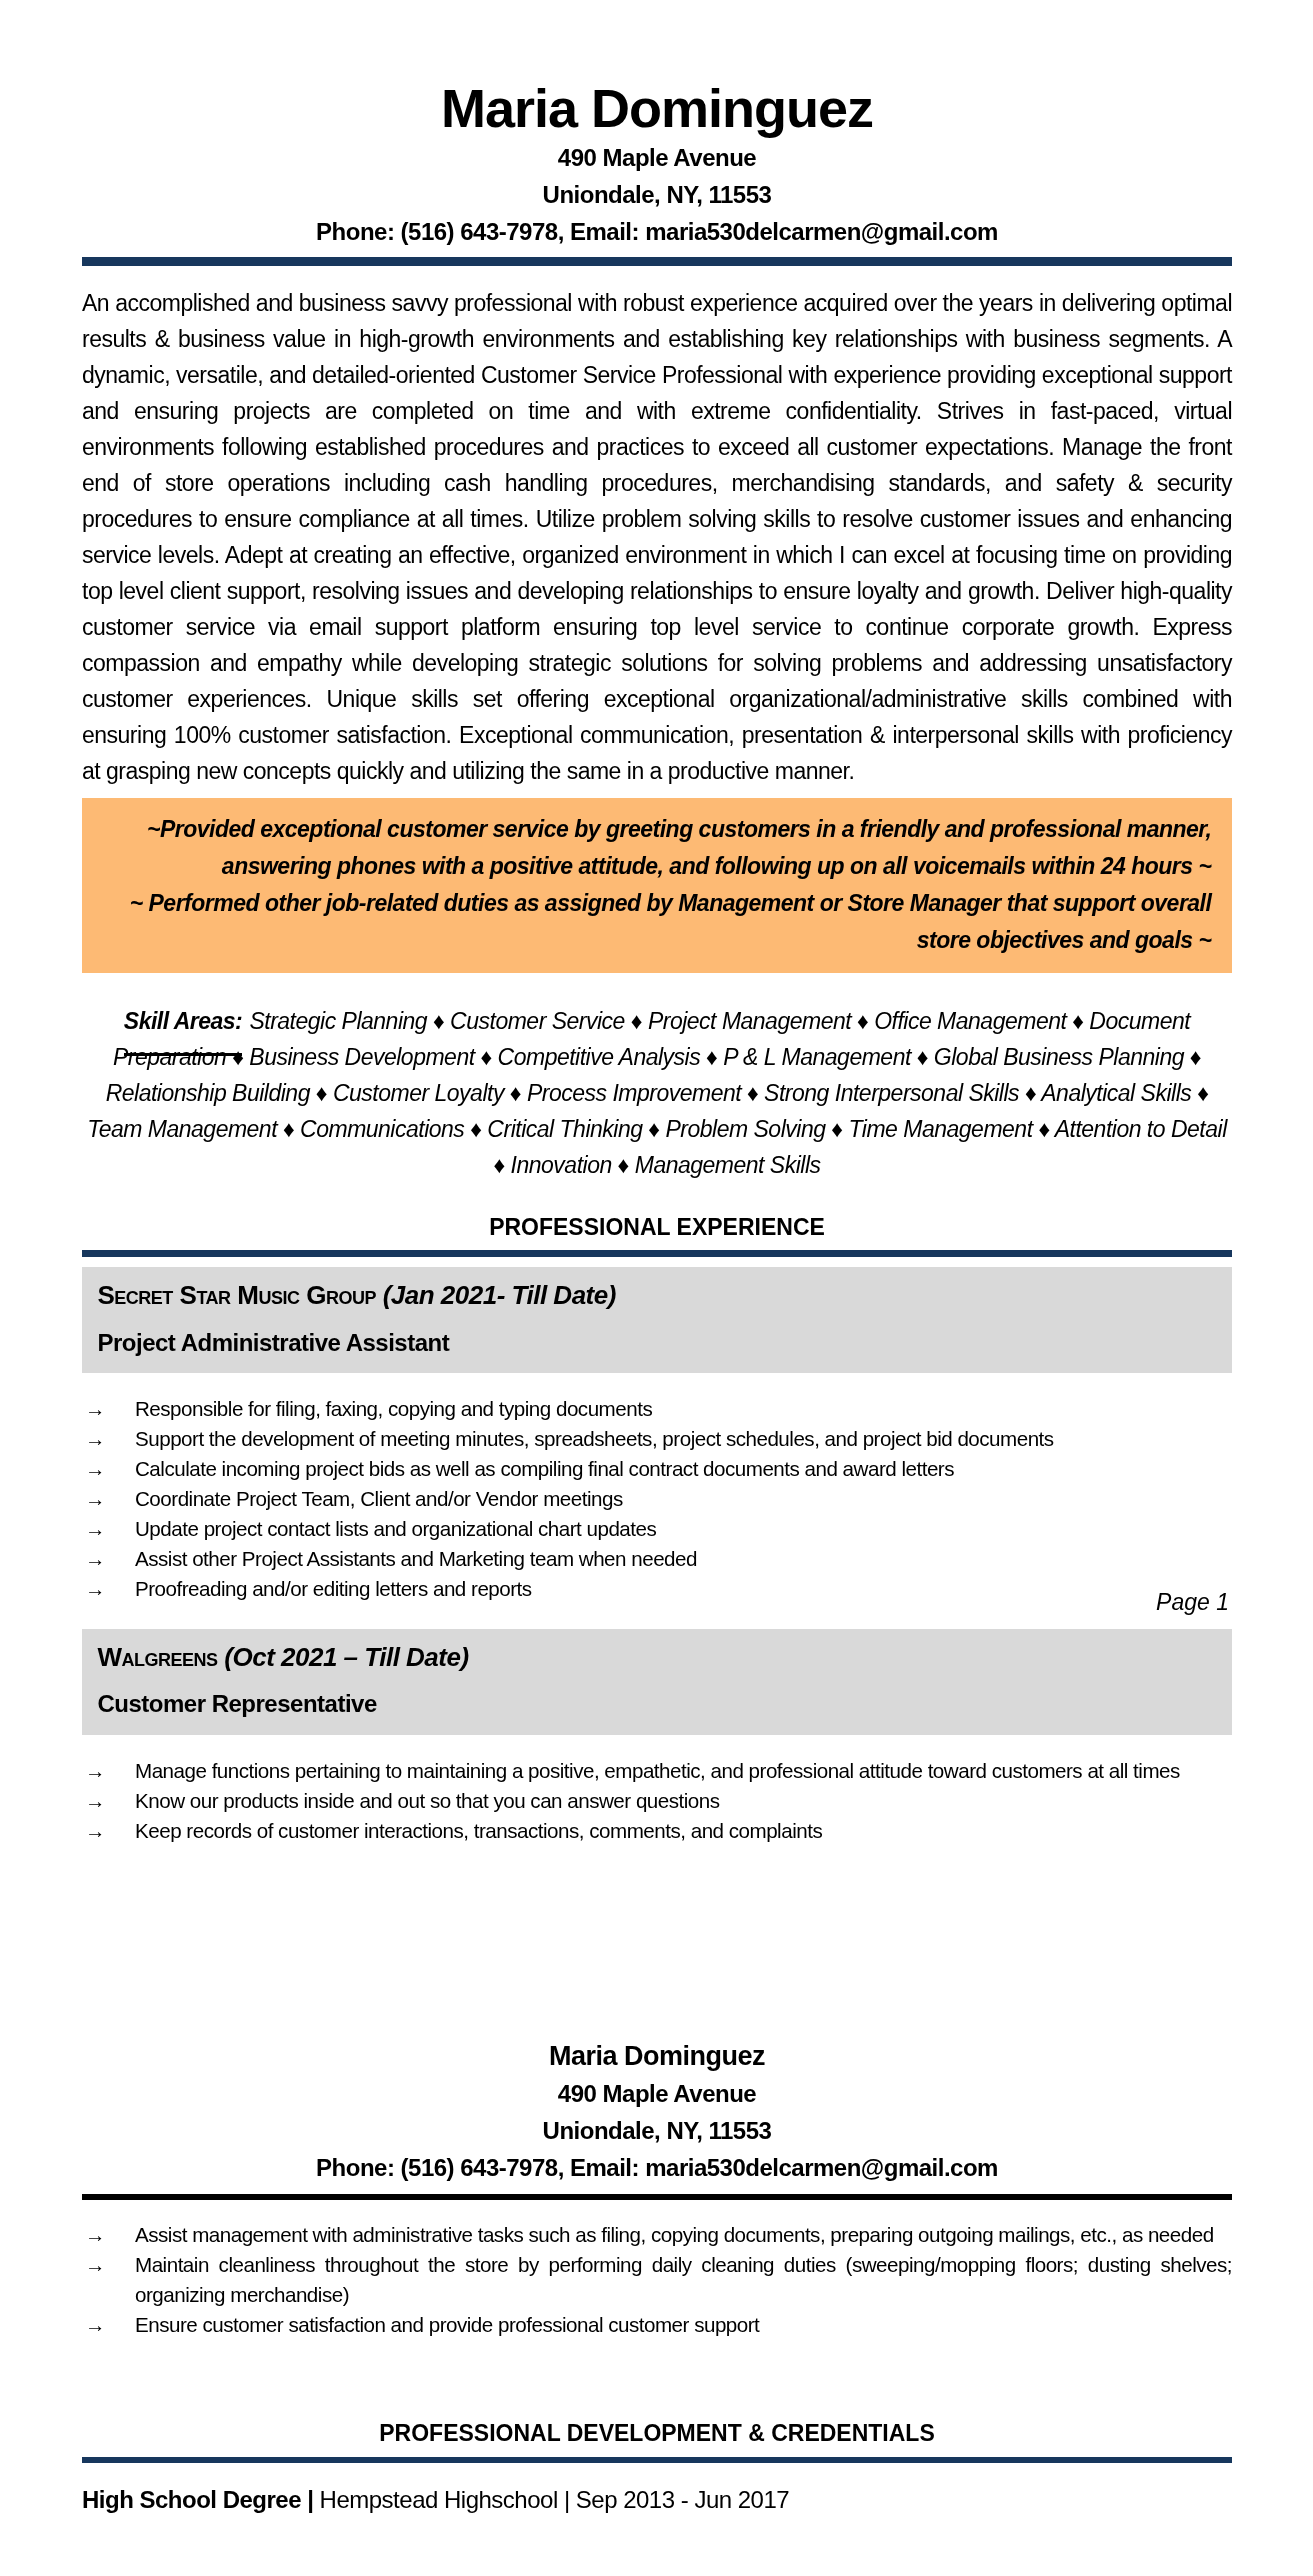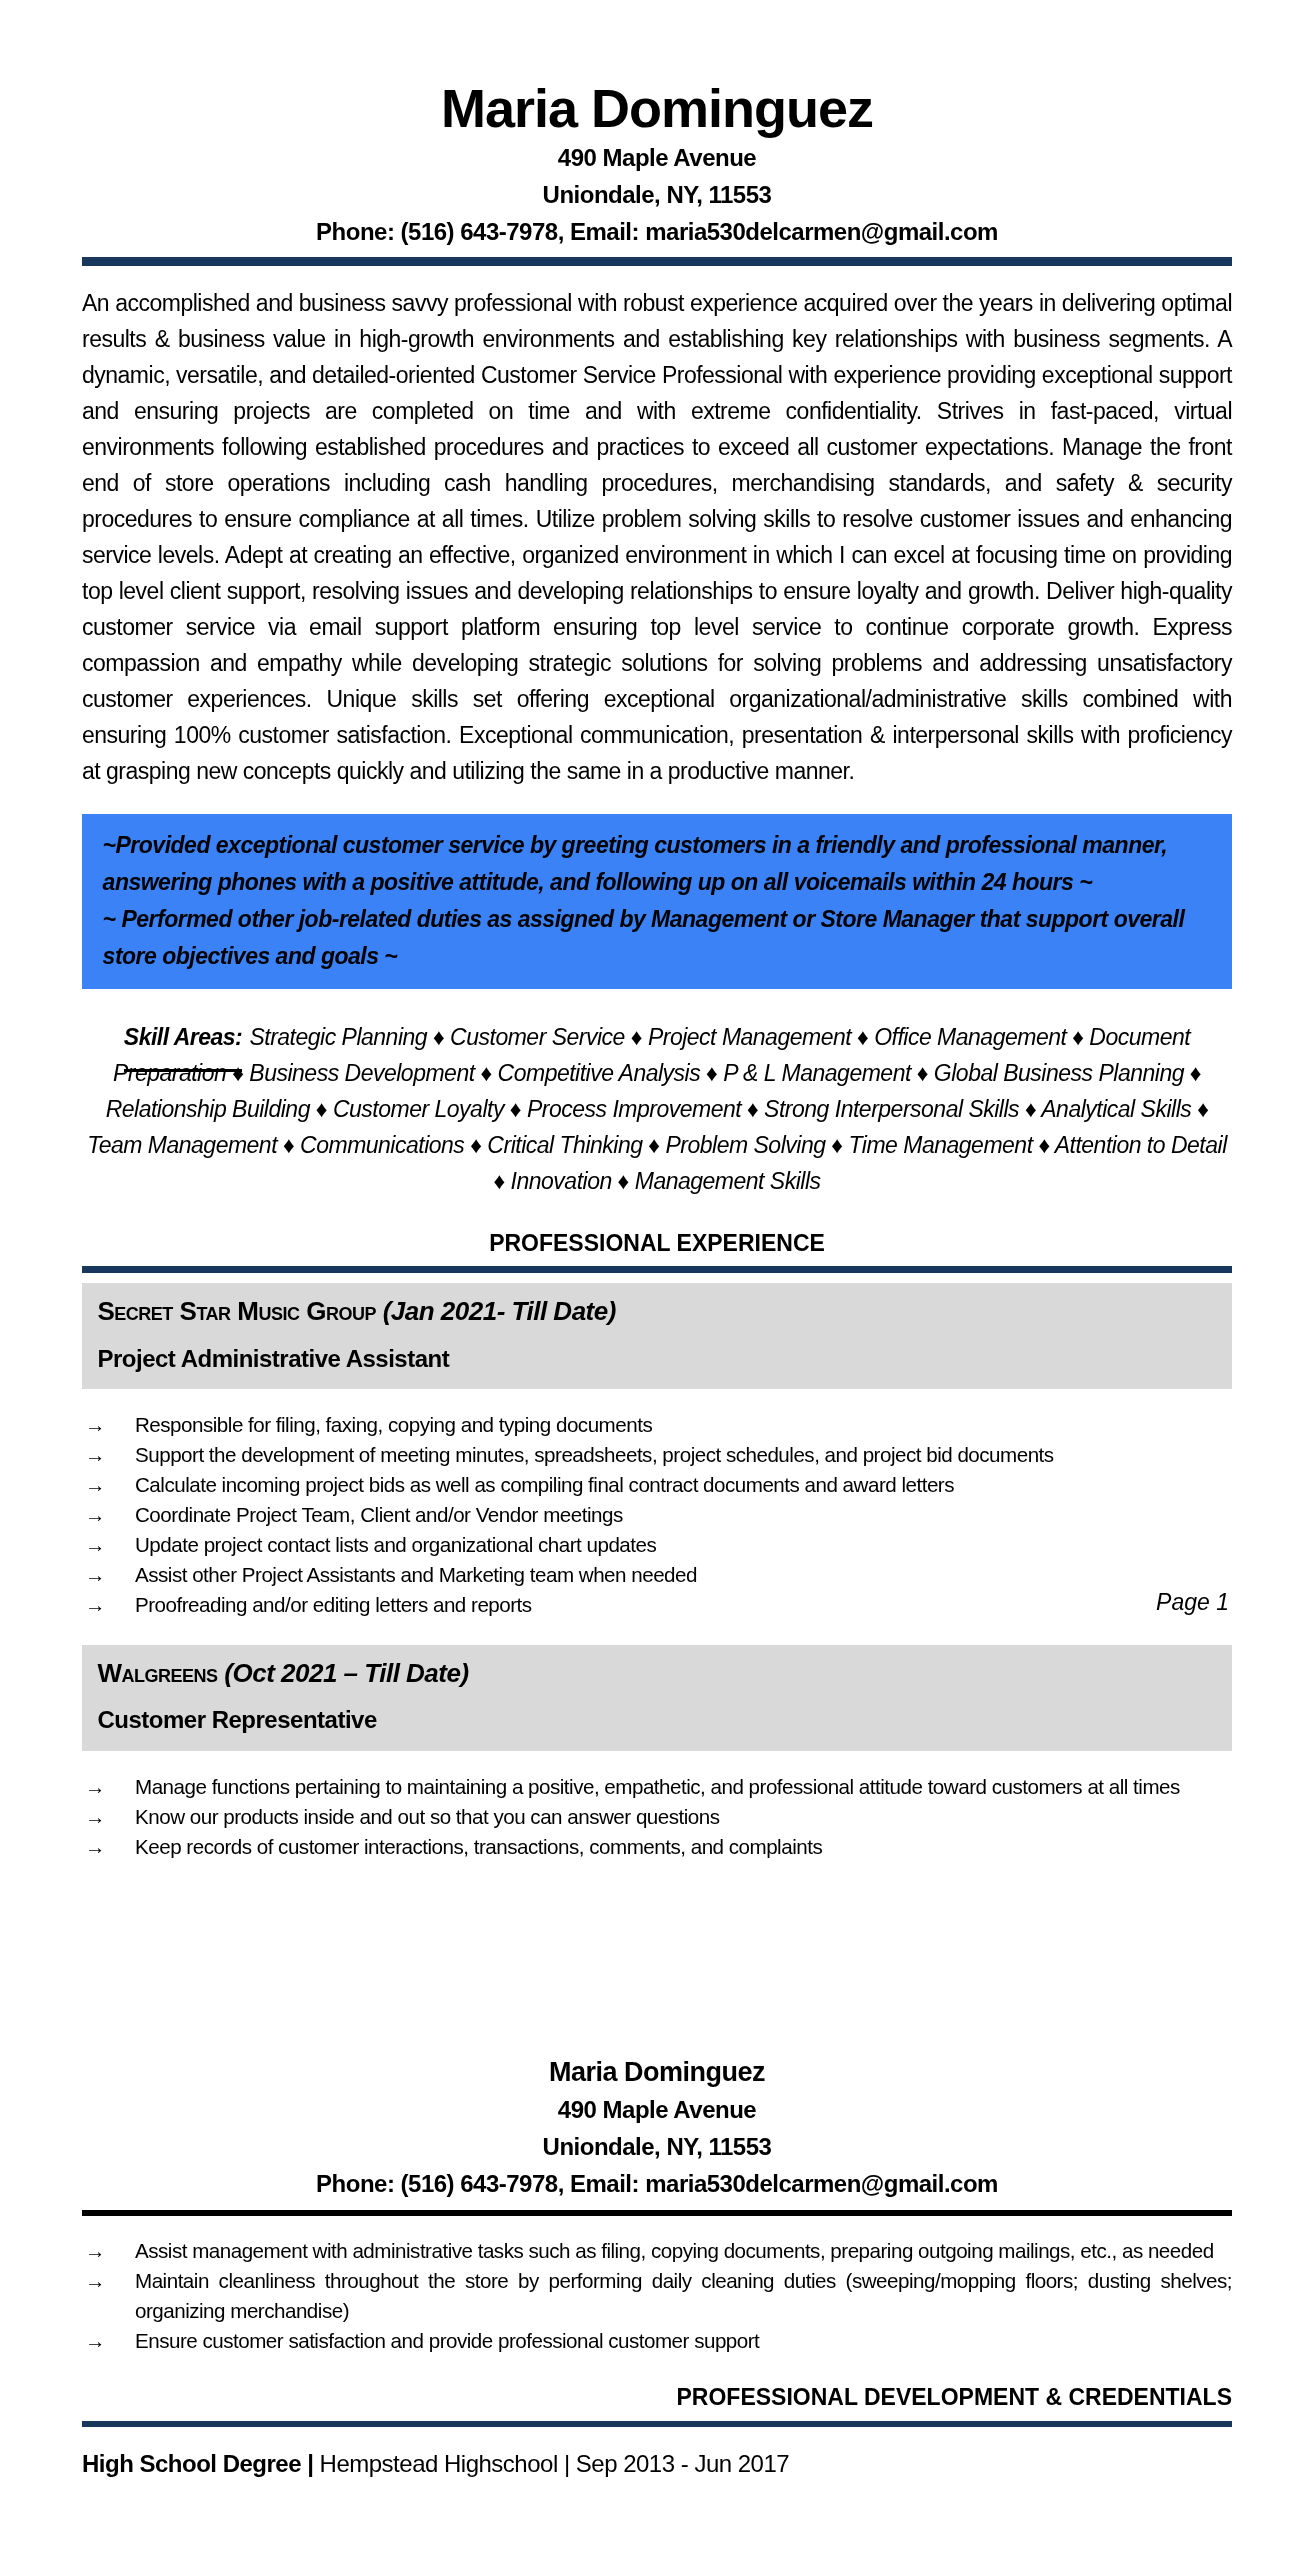--- a/index.html
+++ b/index.html
@@ -29,24 +29,24 @@
     font-size: 27px; font-weight: bold; line-height: 44px; letter-spacing: -0.5px;
   }
 
   .summary {
     margin-top: 18.5px;
     font-size: 23px; line-height: 36px; letter-spacing: -0.5px;
     text-align: justify;
   }
 
   .quote-block {
-    margin-top: 25px;
-    background: #3b82f6;
+    margin-top: 9px;
+    background: #fdba74;
     padding: 13.4px 20.6px;
-    text-align: left;
+    text-align: right;
   }
   .quote-block p {
     margin: 0;
     font-size: 23px; font-weight: bold; font-style: italic;
     line-height: 37px; letter-spacing: -0.5px;
   }
 
   .skills-block {
     margin-top: 30px;
     text-align: center;
@@ -96,21 +96,21 @@
     font-size: 23px; font-style: italic;
   }
   #footer-page1 { top: 1589px; }
 
   
   .p2-header { margin-top: 192px; text-align: center; }
   .p2-name { font-size: 27px; font-weight: bold; line-height: 37px; letter-spacing: -0.5px; }
 
   .p2-bullets { margin-top: 29px; }
 
-  .cred-heading { margin-top: 28px; text-align: right; }
+  .cred-heading { margin-top: 80px; }
 
   .edu-block { margin-top: 19.6px; }
   .edu-line { font-size: 24px; line-height: 34px; letter-spacing: -0.5px; }
   .edu-degree { font-weight: bold; }
 </style>
 </head>
 <body>
 
 <div class="page-inner">
 

